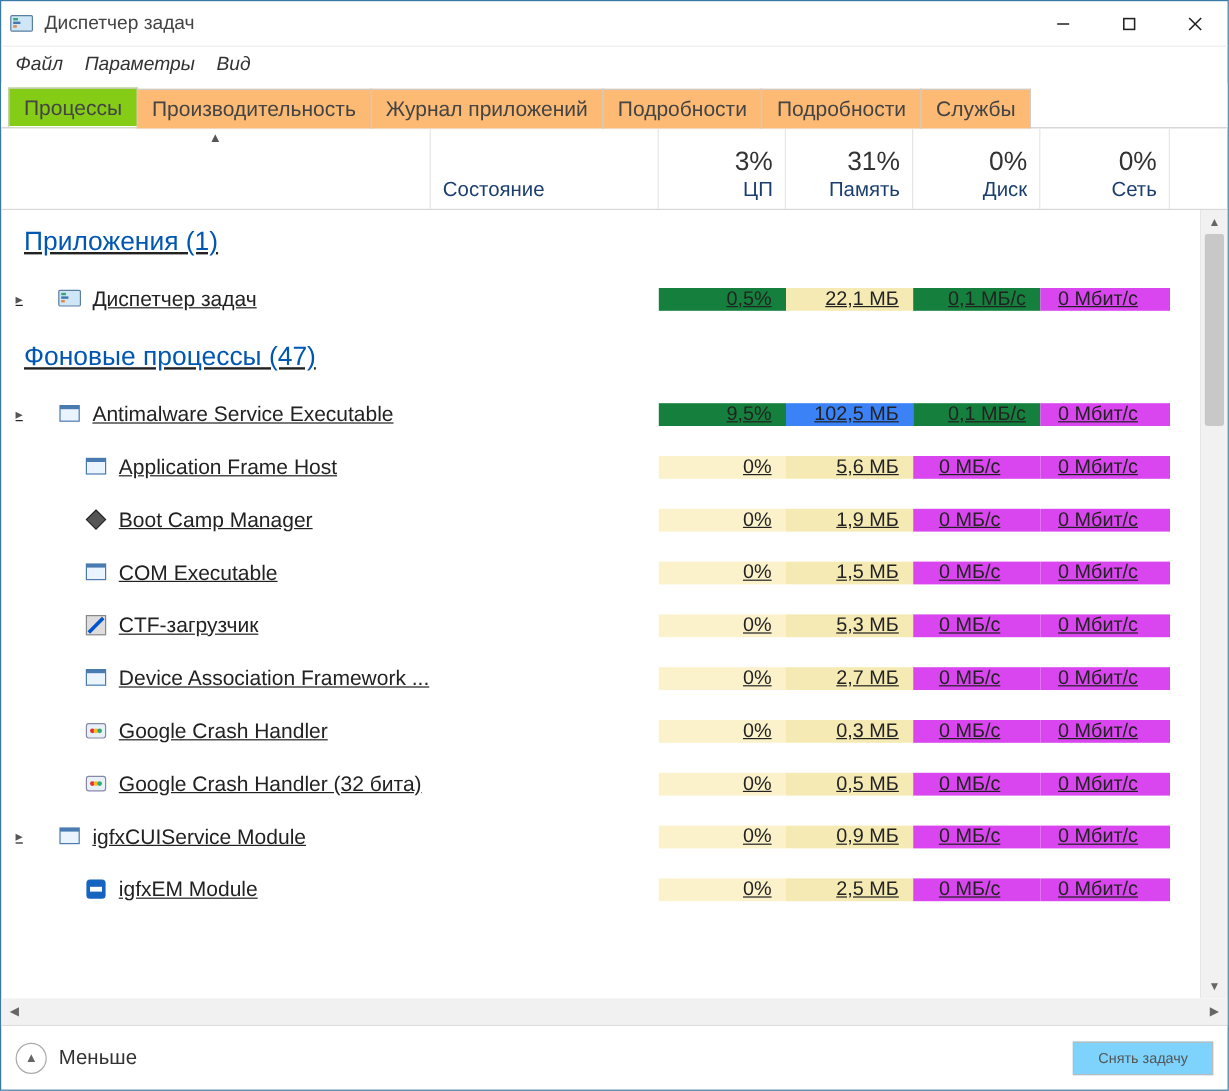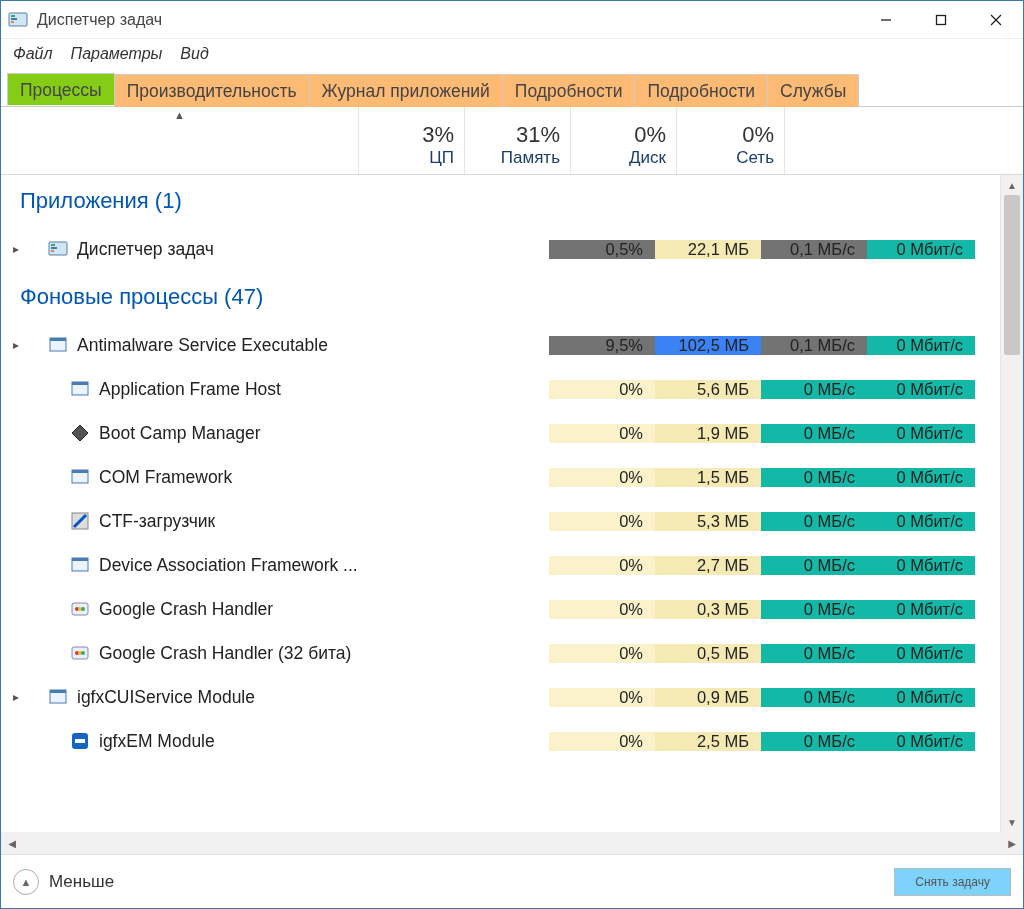--- a/index.html
+++ b/index.html
@@ -60,42 +60,42 @@
   .hcell { border-right: 1px solid #e5e5e5; display: flex; flex-direction: column; justify-content: flex-end; padding: 6px 10px; }
   .hcell.name { width: 358px; position: relative; }
   .hcell.state { width: 190px; }
   .hcell.num { width: 106px; align-items: flex-end; }
   .hcell.num .big { font-size: 22px; color: #333; }
   .hcell.num .lbl { font-size: 17px; color: #1a3e6e; }
   .hcell.network { width: 108px; }
   .sort-arrow { position: absolute; top: 2px; left: 50%; transform: translateX(-50%); font-size: 11px; color: #555; }
   
   .body-area { flex: 1; overflow: hidden; display: flex; }
-  .rows { flex: 1; overflow: hidden; border-right: 1px solid #e5e5e5; }
+  .rows { flex: 1; overflow: hidden; border-right: 1px solid #e5e5e5; text-decoration: underline; }
   .vscroll { width: 22px; background: #f1f1f1; display: flex; flex-direction: column; align-items: center; }
   .vscroll .arrow { height: 20px; width: 100%; display:flex; align-items:center; justify-content:center; font-size:10px; color:#666;}
   .vscroll .track { flex:1; width: 100%; position: relative; }
   .vscroll .thumb { position:absolute; top:0; left:3px; right:3px; height: 160px; background:#c8c8c8; border-radius:2px;}
   .row { display: flex; height: 44px; align-items: center; }
   .group-row { display: flex; height: 52px; align-items: center; }
   .cname { width: 358px; display: flex; align-items: center; padding-left: 6px; overflow: hidden; white-space: nowrap; }
   .cstate { width: 190px; }
   .cnum { width: 106px; text-align: right; padding-right: 12px; font-size: 16.5px; }
   .cnet { width: 108px; }
   .group-title { font-size: 22px; color: #0057b3; padding-left: 13px; }
   .expander { width: 18px; text-align: center; font-size: 12px; color: #555; }
   .noexp { width: 18px; }
   .indent { width: 22px; }
   .ico { width: 22px; height: 22px; margin-right: 8px; display:flex; align-items:center; justify-content:center; flex-shrink:0;}
   .proc-name { font-size: 17.5px; color: #222; }
   
-  .hA { background: #14b8a6; }
+  .hA { background: #d946ef; text-align: center; }
   .hB { background: #fbf2cb; }
   .hC { background: #f5eab3; padding-left: 24px; }
-  .hD { background: #737373; }
+  .hD { background: #15803d; }
   .hE { background: #3b82f6; }
   
   .hscroll { height: 22px; background: #f1f1f1; display: flex; align-items:center; }
   .hscroll .ha { width: 22px; text-align:center; font-size:10px; color:#666;}
   .hscroll .ht { flex:1; position:relative; }
   .hscroll .hthumb { position:absolute; left:0; top:3px; bottom:3px; right:10px; background:#c8c8c8; border-radius:2px;}
   
   .footer { height: 54px; border-top: 1px solid #ddd; display: flex; align-items: center; padding: 0 12px; }
   .collapse-btn { display:flex; align-items:center; gap:10px; font-size:17px; color: #333;}
   .circle { width:26px; height:26px; border:1px solid #aaa; border-radius:50%; display:flex; align-items:center; justify-content:center; font-size:11px; color:#666;}
@@ -148,20 +148,23 @@
   <div class="tab">Подробности</div>
   <div class="tab">Подробности</div>
   <div class="tab">Службы</div>
 </div>
 
 <div class="table-wrap">
   <div class="header-row">
     <div class="hcell name">
       <span class="sort-arrow">▲</span>
     </div>
+    <div class="hcell state">
+        <span>Состояние</span>
+      </div>
     <div class="hcell num">
         <span class="big">3%</span>
         <span class="lbl">ЦП</span>
       </div>
     <div class="hcell num">
         <span class="big">31%</span>
         <span class="lbl">Память</span>
       </div>
     <div class="hcell num">
         <span class="big">0%</span>
@@ -274,21 +277,21 @@
           <div class="cname">
             <span class="noexp"></span>
             <span class="indent"></span>
             <span class="indent"></span>
             <span class="ico">
               <svg width="20" height="20" viewBox="0 0 20 20">
                 <rect x="2" y="3" width="16" height="13" fill="#eaf4ff" stroke="#4a7bb0"></rect>
                 <rect x="2" y="3" width="16" height="3" fill="#4a7bb0"></rect>
               </svg>
             </span>
-            <span class="proc-name">COM Framework</span>
+            <span class="proc-name">COM Executable</span>
           </div>
           <div class="cstate"></div>
           <div class="cnum hB">0%</div>
           <div class="cnum hC">1,5 МБ</div>
           <div class="cnum hA">0 МБ/с</div>
           <div class="cnum cnet hA">0 Мбит/с</div>
         </div>
         <div class="row">
           <div class="cname">
             <span class="noexp"></span>

